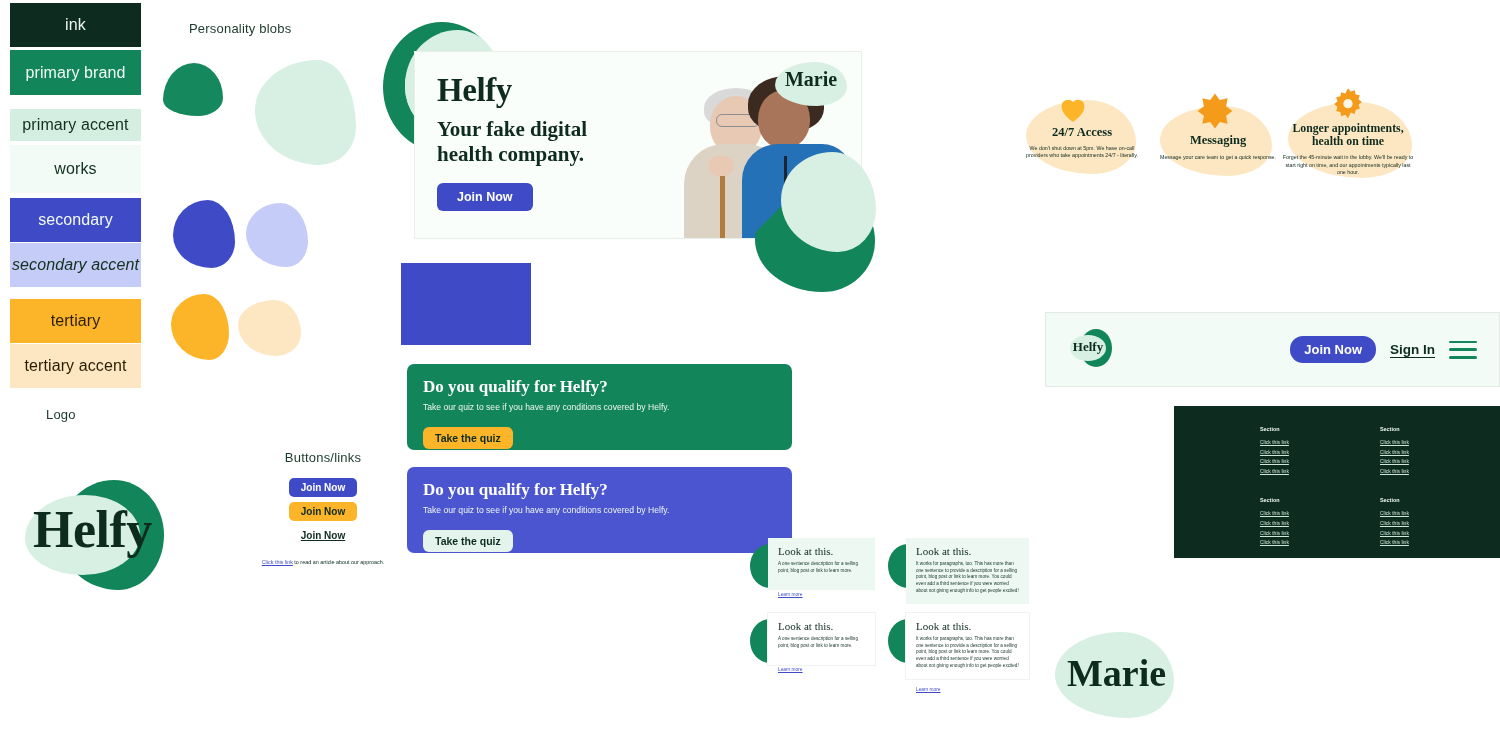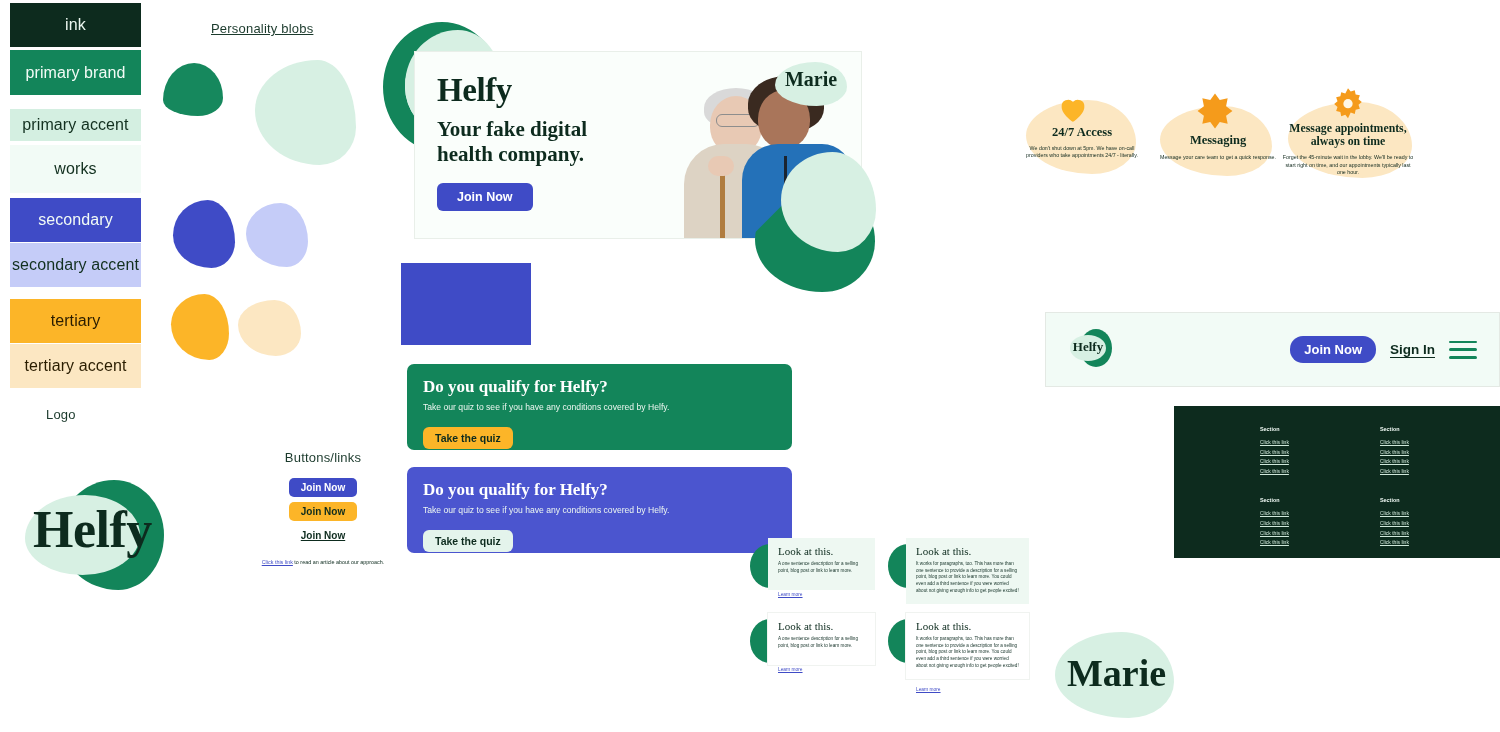--- a/index.html
+++ b/index.html
@@ -25,21 +25,21 @@
   .swatches{position:absolute;left:10px;top:3px;width:131px;}
   .swatch{
     width:131px;display:flex;align-items:center;justify-content:center;
     font-size:16px;letter-spacing:.1px;
   }
   .sw-ink{height:44px;background:#0D2B1E;color:#EBF6EF;}
   .sw-brand{height:45px;background:#13855A;color:#F2FBF6;margin-top:3px;}
   .sw-paccent{height:32px;background:#D4EFE1;color:#12301f;margin-top:14px;}
   .sw-paper{height:48px;background:#F2FBF6;color:#12301f;margin-top:4px;}
   .sw-secondary{height:44px;background:#3F4BC6;color:#F2FBF6;margin-top:5px;}
-  .sw-saccent{height:44px;background:#C5CCF8;color:#12301f;margin-top:1px;}
+  .sw-saccent{height:44px;background:#C5CCF8;color:#12301f;margin-top:1px;font-style:italic;}
   .sw-tertiary{height:44px;background:#FCB528;color:#2a1d00;margin-top:12px;}
   .sw-taccent{height:44px;background:#FCE7C2;color:#2a1d00;margin-top:1px;}
 
   
   .blob{position:absolute;}
   .b1{left:163px;top:63px;width:60px;height:53px;background:#16885D;
       border-radius:52% 48% 42% 58% / 70% 66% 34% 30%;}
   .b2{left:255px;top:60px;width:101px;height:105px;background:#D7F0E3;
       border-radius:62% 38% 36% 64% / 48% 64% 36% 52%;}
   .b3{left:173px;top:200px;width:62px;height:68px;background:#3F4BC6;
@@ -270,21 +270,21 @@
         <span>secondary accent</span>
       </div>
     <div class="swatch sw-tertiary">
         <span>tertiary</span>
       </div>
     <div class="swatch sw-taccent">
         <span>tertiary accent</span>
       </div>
   </div>
 
-  <div class="abs section-label" style="left:211px;top:21px;text-decoration:underline;">Personality blobs</div>
+  <div class="abs section-label" style="left:189px;top:21px;">Personality blobs</div>
   <div class="blob b1"></div>
   <div class="blob b2"></div>
   <div class="blob b3"></div>
   <div class="blob b4"></div>
   <div class="blob b5"></div>
   <div class="blob b6"></div>
 
   <div class="abs section-label" style="left:46px;top:407px;">Logo</div>
   <div class="logo-wrap">
     <div class="logo-ring"></div>
@@ -371,21 +371,21 @@
   </div>
 
   <div class="feat f3">
     <div class="feat-blob"></div>
     <div class="feat-icon">
       <svg viewBox="0 0 24 24" width="36" height="36">
           <path fill="#F59B1B" d="M12 1.5l1.8 2.2 2.7-.9.6 2.8 2.8.6-.9 2.7 2.2 1.8-2.2 1.8.9 2.7-2.8.6-.6 2.8-2.7-.9L12 21.5l-1.8-2.3-2.7.9-.6-2.8-2.8-.6.9-2.7L2.8 12l2.2-1.8-.9-2.7 2.8-.6.6-2.8 2.7.9z"></path>
           <circle cx="12" cy="11.8" r="3.1" fill="#FFF7E6"></circle>
         </svg>
     </div>
-    <div class="feat-title">Message appointments, always on time</div>
+    <div class="feat-title">Longer appointments, health on time</div>
     <div class="feat-desc">Forget the 45-minute wait in the lobby. We'll be ready to start right on time, and our appointments typically last one hour.</div>
   </div>
 
   <div class="navbar">
     <div class="nav-logo">
       <div class="nav-ring"></div>
       <div class="nav-pill"></div>
       <div class="nav-word">Helfy</div>
     </div>
     <div class="nav-right">

